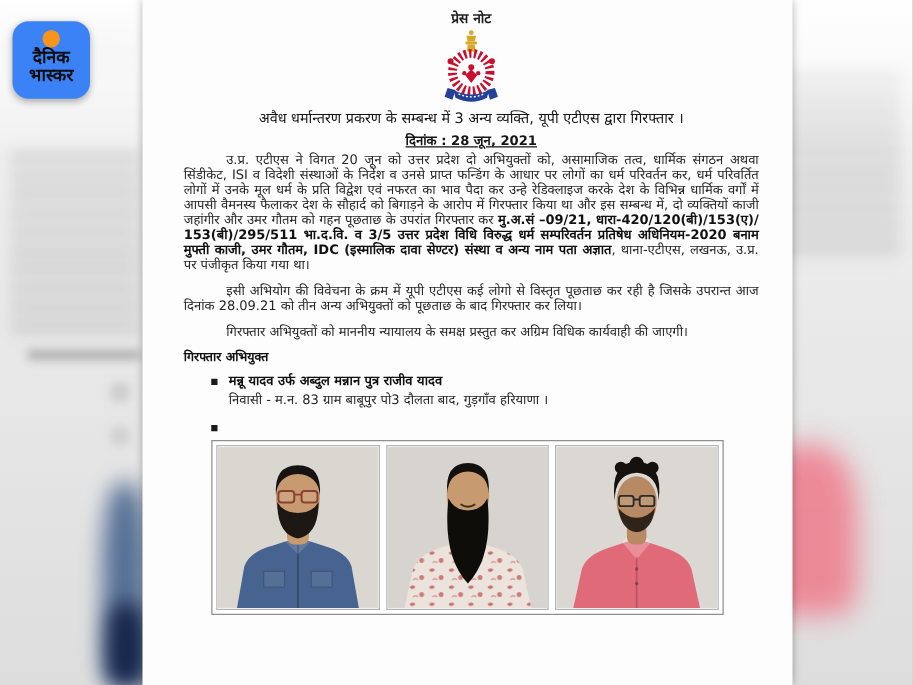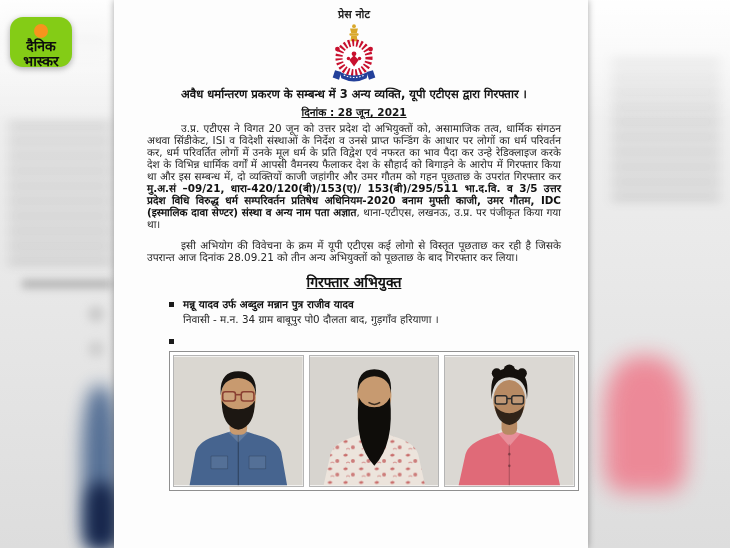--- a/index.html
+++ b/index.html
@@ -19,35 +19,35 @@
   .blob{position:absolute;border-radius:40% 40% 20% 20%;}
   .blob-denim{left:82px;top:386px;width:36px;height:162px;background:#3d5c88;filter:blur(9px);opacity:.85;}
   .blob-navy{left:86px;top:482px;width:30px;height:66px;background:#16254a;filter:blur(8px);}
   .sm-right-text{left:612px;top:60px;width:108px;height:150px;}
   .sm-right-band{left:610px;top:215px;width:110px;height:55px;background:
      repeating-linear-gradient(180deg,rgba(90,90,90,.55) 0 5px,transparent 5px 18px);filter:blur(7px);opacity:.5;}
   .blob-pink{left:604px;top:356px;width:82px;height:136px;background:#ee8090;filter:blur(11px);opacity:.9;}
   .bg-topglow{position:absolute;left:0;top:0;width:730px;height:120px;
      background:linear-gradient(180deg,rgba(255,255,255,.95),rgba(255,255,255,0));}
   
-  .db-badge{position:absolute;left:10px;top:17px;width:62px;height:50px;background:#84cc16;
+  .db-badge{position:absolute;left:10px;top:17px;width:62px;height:62px;background:#3b82f6;
      border-radius:13px;box-shadow:0 2px 6px rgba(0,0,0,.3);text-align:center;z-index:5;}
   .db-sun{width:14px;height:14px;border-radius:50%;margin:7px auto 1px;}
   .db-line{font-weight:bold;font-size:14px;line-height:15px;color:#0d0d0d;letter-spacing:0;}
   
-  .page{position:absolute;left:114px;top:0;width:474px;height:548px;background:#fdfdfd;
+  .page{position:absolute;left:114px;top:0;width:520px;height:548px;background:#fdfdfd;
      box-shadow:0 0 7px rgba(0,0,0,.35);padding:5px 27px 0 33px;box-sizing:border-box;color:#2a2a2a;}
   .kicker{text-align:center;font-weight:bold;font-size:11px;margin:1px 0 2px;color:#1e1e1e;}
   .emblem-wrap{text-align:center;height:60px;margin:0 0 3px;}
-  .headline{text-align:center;font-weight:bold;font-size:11.5px;color:#151515;margin:2px 0 4px;}
+  .headline{text-align:center;font-weight:normal;font-size:11.5px;color:#151515;margin:2px 0 4px;}
   .dateline{text-align:center;font-weight:bold;font-size:10.5px;text-decoration:underline;color:#151515;margin:0 0 3px;}
   .para{font-size:10.4px;line-height:12px;text-align:justify;margin:0 0 9px;color:#262626;}
   .para.indent{text-indent:34px;}
   .bold-seg{font-weight:bold;color:#111;}
-  .list-heading{font-weight:bold;font-size:14px;text-decoration:underline;color:#111;margin:0 0 6px;text-align:center;}
+  .list-heading{font-weight:bold;font-size:10px;color:#111;margin:0 0 6px;}
   .accused-list{list-style:none;margin:0 0 6px;padding:0 0 0 22px;}
   .accused-item{display:grid;grid-template-columns:14px 1fr;margin:0 0 7px;}
   .bullet-sq{width:5px;height:5px;background:#1a1a1a;margin-top:5px;}
   .acc-name{font-weight:bold;font-size:10.4px;line-height:15px;color:#111;}
   .acc-addr{font-size:10.4px;line-height:15px;color:#262626;grid-column:2;}
   
   .photo-strip{margin:4px 0 0 22px;width:410px;border:1px solid #8f8f8f;background:#fff;
      padding:3px;display:flex;gap:5px;box-sizing:border-box;}
   .photo-cell{position:relative;width:131px;height:132px;border:1px solid #b5b5b5;box-sizing:border-box;overflow:hidden;}
   .photo-cell svg{display:block;width:100%;height:100%;}
@@ -113,28 +113,29 @@
     </div>
 
     <div class="headline">अवैध धर्मान्तरण प्रकरण के सम्बन्ध में 3 अन्य व्यक्ति, यूपी एटीएस द्वारा गिरफ्तार ।</div>
 
     <div class="dateline">दिनांक : 28 जून, 2021</div>
 
     <p class="para indent"><span>उ.प्र. एटीएस ने विगत 20 जून को उत्तर प्रदेश दो अभियुक्तों को, असामाजिक तत्व, धार्मिक संगठन अथवा सिंडीकेट, ISI व विदेशी संस्थाओं के निर्देश व उनसे प्राप्त फन्डिंग के आधार पर लोगों का धर्म परिवर्तन कर, धर्म परिवर्तित लोगों में उनके मूल धर्म के प्रति विद्वेश एवं नफरत का भाव पैदा कर उन्हे रेडिक्लाइज करके देश के विभिन्न धार्मिक वर्गों में आपसी वैमनस्य फैलाकर देश के सौहार्द को बिगाड़ने के आरोप में गिरफ्तार किया था और इस सम्बन्ध में, दो व्यक्तियों काजी जहांगीर और उमर गौतम को गहन पूछताछ के उपरांत गिरफ्तार कर </span><span class="bold-seg">मु.अ.सं –09/21, धारा-420/120(बी)/153(ए)/ 153(बी)/295/511 भा.द.वि. व 3/5 उत्तर प्रदेश विधि विरुद्ध धर्म सम्परिवर्तन प्रतिषेध अधिनियम-2020 बनाम मुफ्ती काजी, उमर गौतम, IDC (इस्मालिक दावा सेण्टर) संस्था व अन्य नाम पता अज्ञात</span><span>, थाना-एटीएस, लखनऊ, उ.प्र. पर पंजीकृत किया गया था।</span></p>
 
     <p class="para indent">इसी अभियोग की विवेचना के क्रम में यूपी एटीएस कई लोगो से विस्तृत पूछताछ कर रही है जिसके उपरान्त आज दिनांक 28.09.21 को तीन अन्य अभियुक्तों को पूछताछ के बाद गिरफ्तार कर लिया।</p>
 
+    <p class="para indent" style="margin-bottom:6px">गिरफ्तार अभियुक्तों को माननीय न्यायालय के समक्ष प्रस्तुत कर अग्रिम विधिक कार्यवाही की जाएगी।</p>
 
     <div class="list-heading">गिरफ्तार अभियुक्त</div>
 
     <ul class="accused-list">
       <li class="accused-item">
         <span class="bullet-sq"></span>
         <span class="acc-name">मन्नू यादव उर्फ अब्दुल मन्नान पुत्र राजीव यादव</span>
-        <span class="acc-addr">निवासी - म.न. 34 ग्राम बाबूपुर पो0 दौलता बाद, गुड़गाँव हरियाणा ।</span>
+        <span class="acc-addr">निवासी - म.न. 83 ग्राम बाबूपुर पो3 दौलता बाद, गुड़गाँव हरियाणा ।</span>
       </li>
       <li class="accused-item">
         <span class="bullet-sq"></span>
       </li>
     </ul>
 
     <div class="photo-strip">
 
       <div class="photo-cell" style="--shirt: #46648f; --pbg: #dad7d1; --skin: #c89a6f;">
         <svg viewBox="0 0 132 132">

